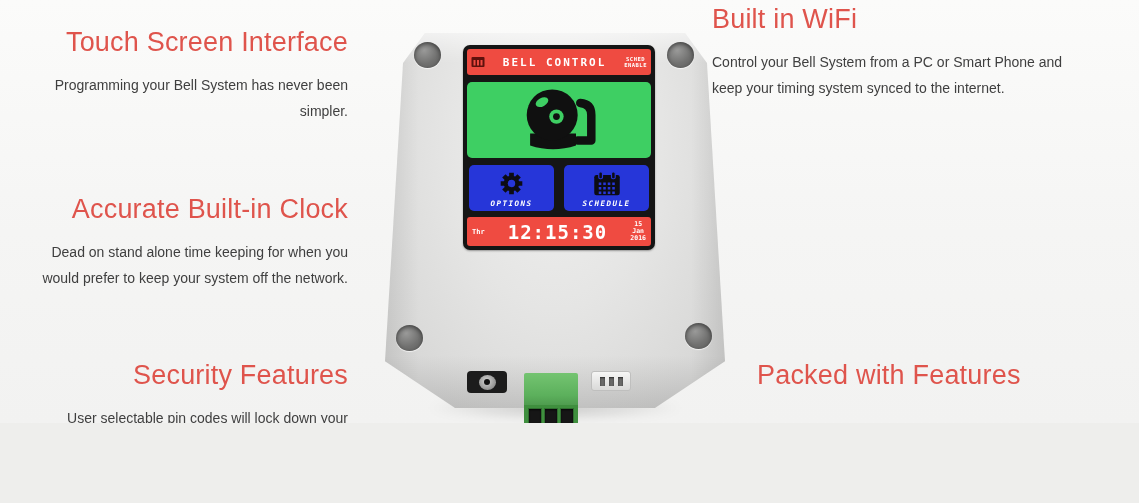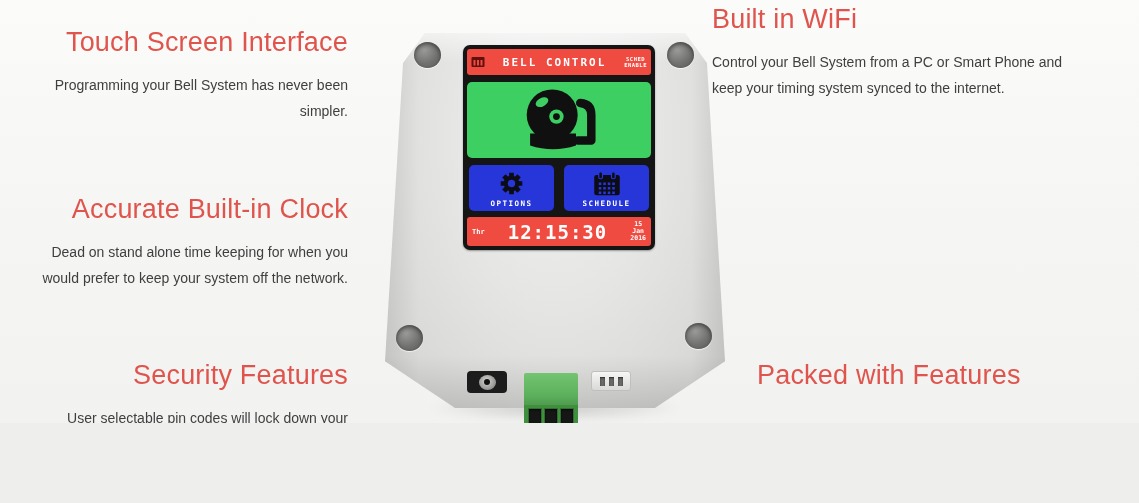--- a/index.html
+++ b/index.html
@@ -92,20 +92,21 @@
     display: flex; align-items: center; justify-content: center;
   }
 
   .scr-buttons {
     margin-top: 7px; display: flex; justify-content: space-between; padding: 0 2px;
   }
   .scr-btn {
     width: 85px; height: 46px; background: #2636d9; border-radius: 5px;
     display: flex; flex-direction: column; align-items: center; justify-content: flex-end;
     padding-bottom: 3px;
+    font-style: italic;
   }
   .scr-btn .lbl {
     font-family: "DejaVu Sans Mono", monospace;
     font-size: 7.5px; font-weight: bold; color: #ffffff; letter-spacing: 1.5px;
     margin-top: 2px;
   }
 
   .scr-time {
     margin-top: 6px; height: 29px; background: #ef4b41; border-radius: 3px;
     display: flex; align-items: center; padding: 0 5px;

